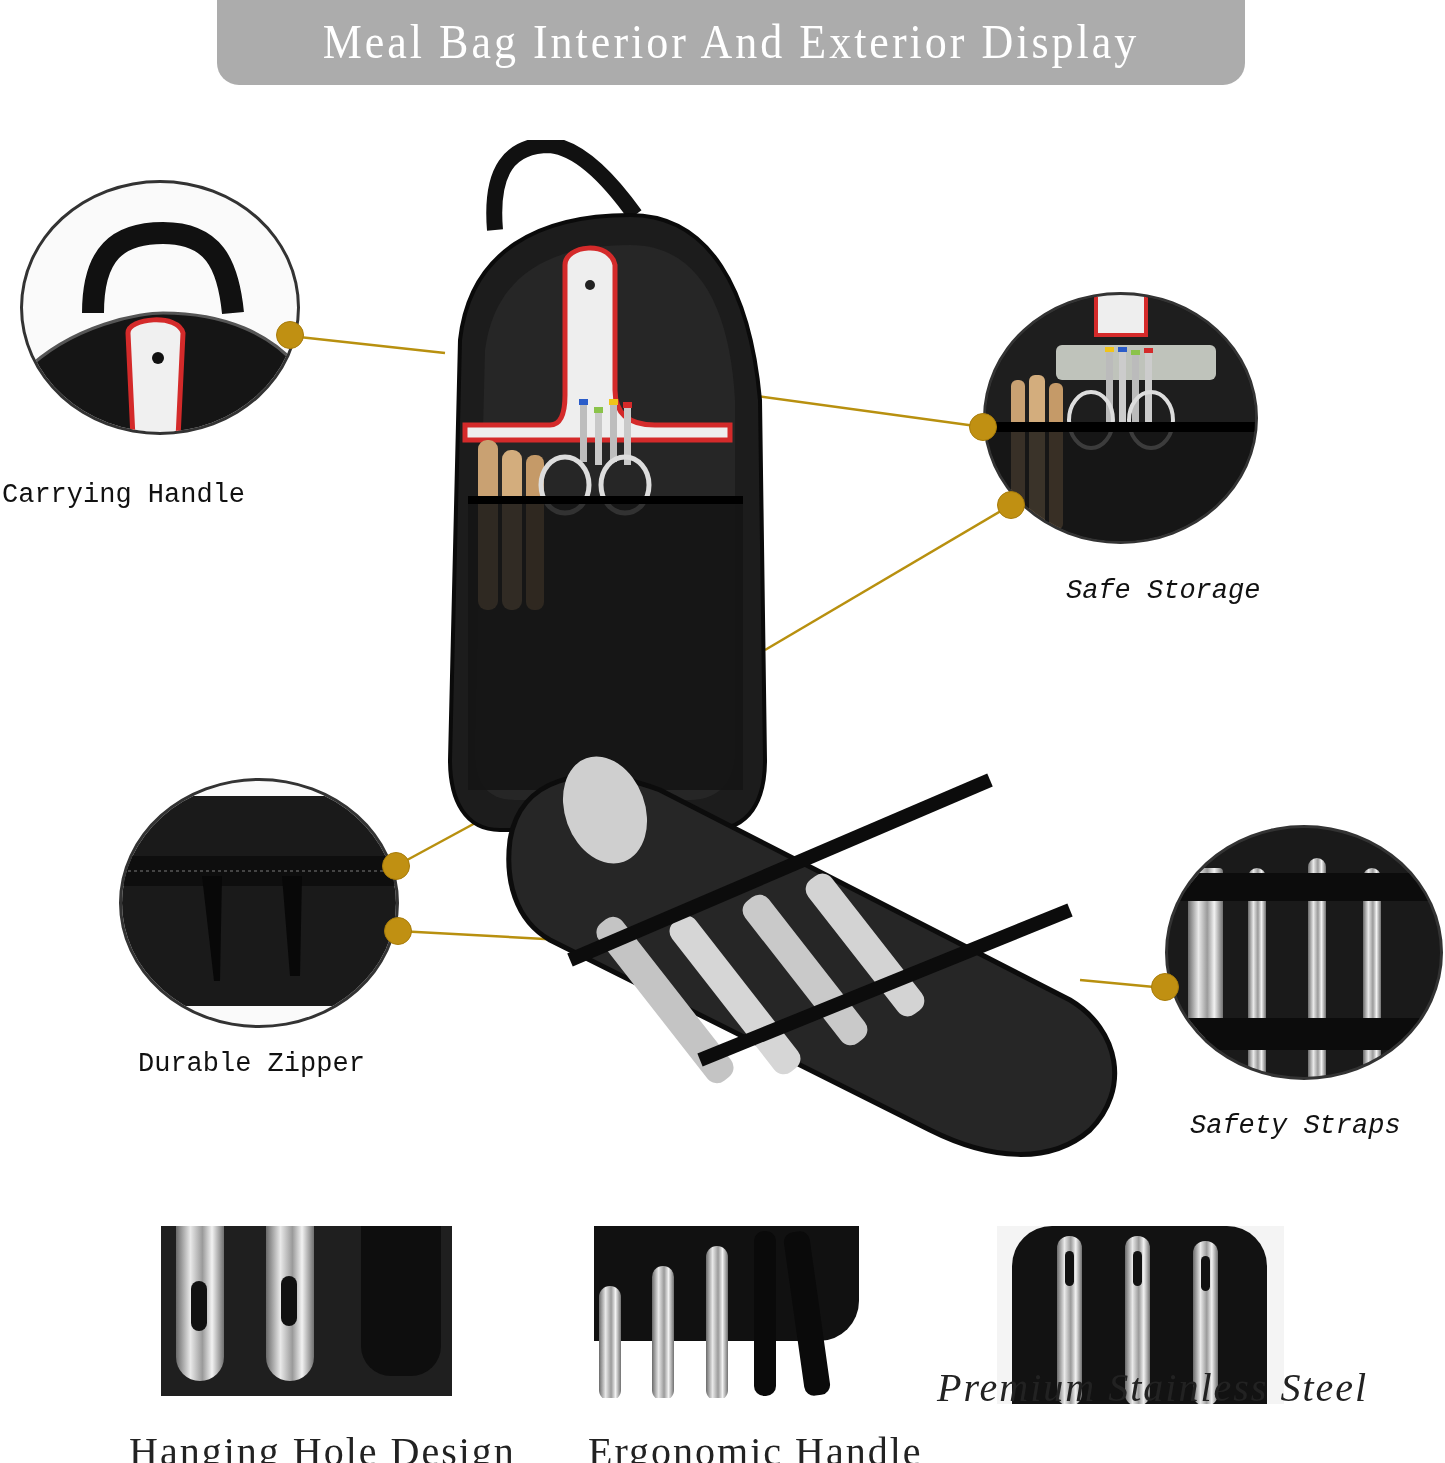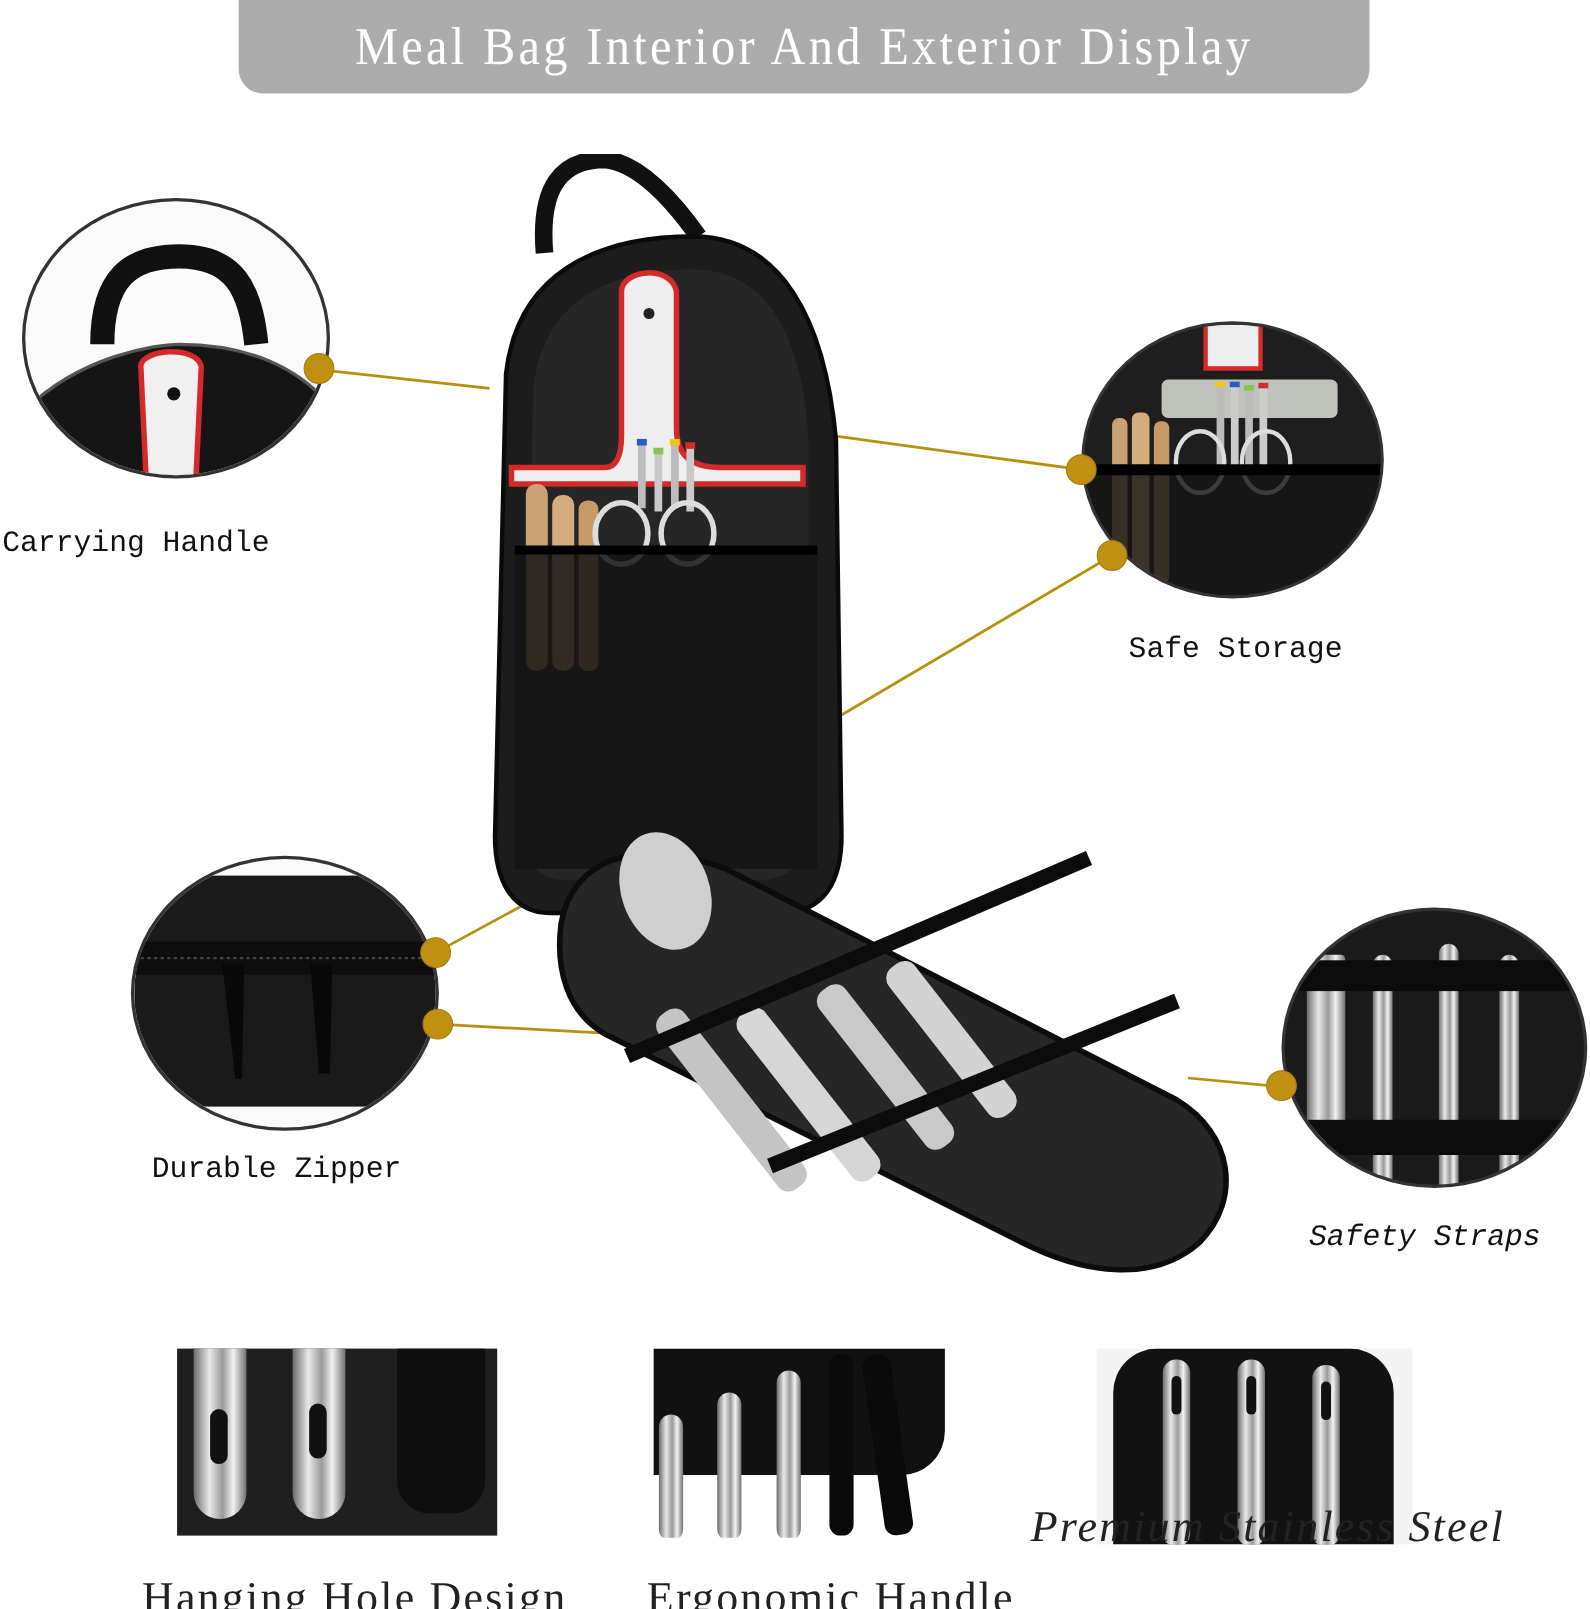--- a/index.html
+++ b/index.html
@@ -117,21 +117,21 @@
     <rect x="159" y="56" width="7" height="79" fill="#ccc"></rect>
       <rect x="158" y="53" width="9" height="5" fill="#d42a2a"></rect>
     <ellipse cx="105" cy="125" rx="22" ry="28" fill="none" stroke="#ddd" stroke-width="4"></ellipse>
     <ellipse cx="165" cy="125" rx="22" ry="28" fill="none" stroke="#ddd" stroke-width="4"></ellipse>
     <rect x="0" y="130" width="275" height="122" fill="#141414" opacity="0.8"></rect>
     <line x1="0" y1="132" x2="275" y2="132" stroke="#000" stroke-width="10"></line>
   </svg>
 </div>
 <div class="dot" style="left:969px;top:413px;"></div>
 <div class="dot" style="left:997px;top:491px;"></div>
-<div class="label" style="left:1026px;top:576px;">Safe Storage</div>
+<div class="label" style="left:1066px;top:576px;font-style:italic;">Safe Storage</div>
 
 <div class="circle" style="left:119px;top:778px;width:280px;height:250px;background:#fafafa;">
   <svg width="280" height="250" viewBox="0 0 280 250">
     <rect x="0" y="15" width="280" height="210" fill="#1a1a1a"></rect>
     <rect x="0" y="75" width="280" height="30" fill="#0e0e0e"></rect>
     <g stroke="#444" stroke-width="2">
       <line x1="0" y1="90" x2="280" y2="90" stroke-dasharray="3 3"></line>
     </g>
     <path d="M80,95 L100,95 L98,200 L92,200 Z" fill="#080808"></path>
     <path d="M160,95 L180,95 L178,195 L168,195 Z" fill="#080808"></path>

